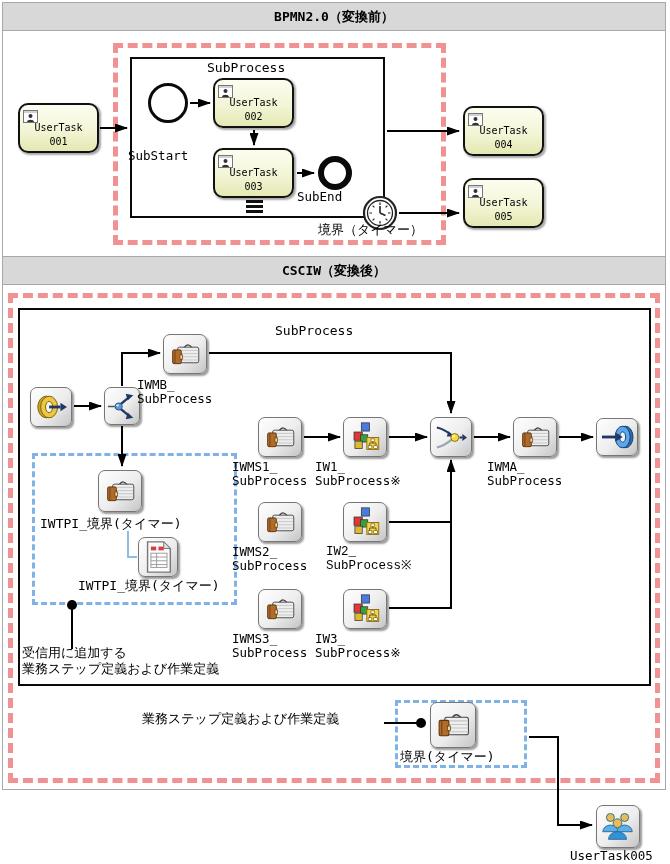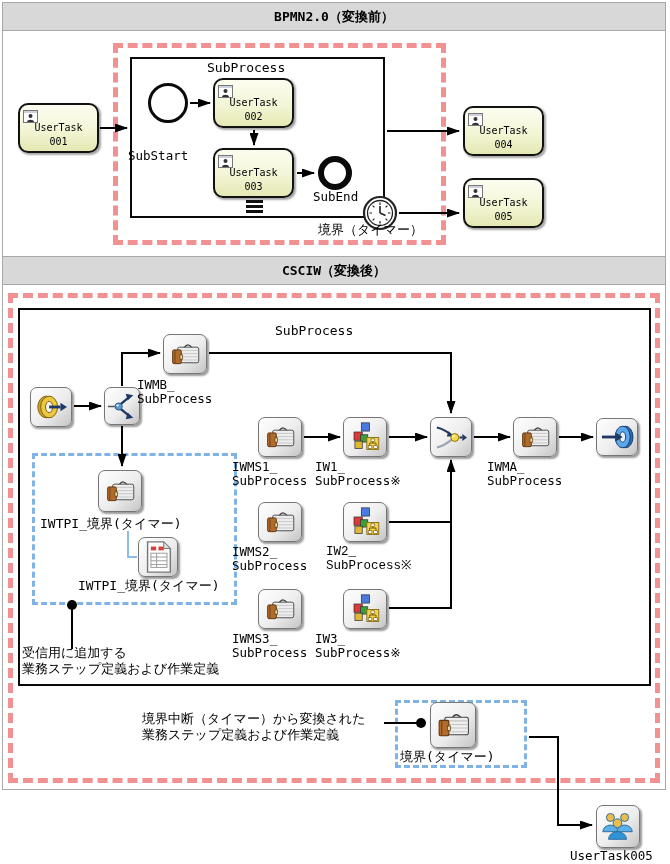--- a/index.html
+++ b/index.html
@@ -123,21 +123,21 @@
   <div class="tline t1">UserTask</div>
   <div class="tline">003</div>
 </div>
 <div class="abs" style="left:246px;top:200px;">
   <div class="bar"></div>
     <div class="bar"></div>
     <div class="bar"></div>
 </div>
 
 <div class="circ-end" style="left:318px;top:156px;"></div>
-<div class="lbl" style="left:313px;top:190px;width:64px;">SubEnd</div>
+<div class="lbl" style="left:297px;top:190px;width:64px;">SubEnd</div>
 
 <div class="abs" style="left:360px;top:193px;">
   <svg width="40" height="40" viewBox="0 0 40 40">
     <circle cx="20" cy="20" r="16" fill="#fff" stroke="#222" stroke-width="2.2"></circle>
     <circle cx="20" cy="20" r="12.5" fill="none" stroke="#222" stroke-width="1.3"></circle>
     <path d="M20 9.5 V12 M20 28 V30.5 M9.5 20 H12 M28 20 H30.5 M12.6 12.6 l1.8 1.8 M25.6 25.6 l1.8 1.8 M27.4 12.6 l-1.8 1.8 M14.4 25.6 l-1.8 1.8" stroke="#222" stroke-width="1.2"></path>
     <path d="M20 20 L20 13 M20 20 L25.5 22.5" stroke="#222" stroke-width="1.6"></path>
   </svg>
 </div>
 <div class="lbl" style="left:318px;top:223px;width:126px;font-size:13px;">境界（タイマー）</div>
@@ -386,21 +386,20 @@
     <path d="M13 13.5h21M13 17h21M13 20.5h21M13 24h21" stroke="#c4c4c4"></path>
     <rect x="6.5" y="13" width="9.5" height="15" rx="1.5" fill="#b26c2a" stroke="#59320e"></rect>
     <line x1="9" y1="13" x2="9" y2="28" stroke="#7c451a" stroke-width="1.2"></line>
     <rect x="14.5" y="18.5" width="3" height="4.5" fill="#ead9a0" stroke="#59320e" stroke-width="0.7"></rect>
   </svg>
 </div>
 <div class="lbl" style="left:400px;top:750px;width:122px;font-size:13px;">境界(タイマー)</div>
 
 <div class="dot" style="left:416px;top:718px;"></div>
 <div class="lbl-l" style="left:142px;top:711px;">
-  <div>境界中断（タイマー）から変換された</div>
   <div>業務ステップ定義および作業定義</div>
 </div>
 
 <div class="ibtn" style="left:596px;top:805px;width:44px;height:43px;">
   <svg viewBox="0 0 40 39" width="40" height="37">
     <g stroke="#2a6a9a" stroke-width="1">
       <circle cx="12" cy="10" r="4.2" fill="#e9bd4e"></circle>
       <circle cx="27" cy="10" r="4.2" fill="#e9bd4e"></circle>
       <path d="M4 25 a8 7 0 0 1 16 0 z" fill="#5bb0e8"></path>
       <path d="M19 25 a8 7 0 0 1 16 0 z" fill="#5bb0e8"></path>

